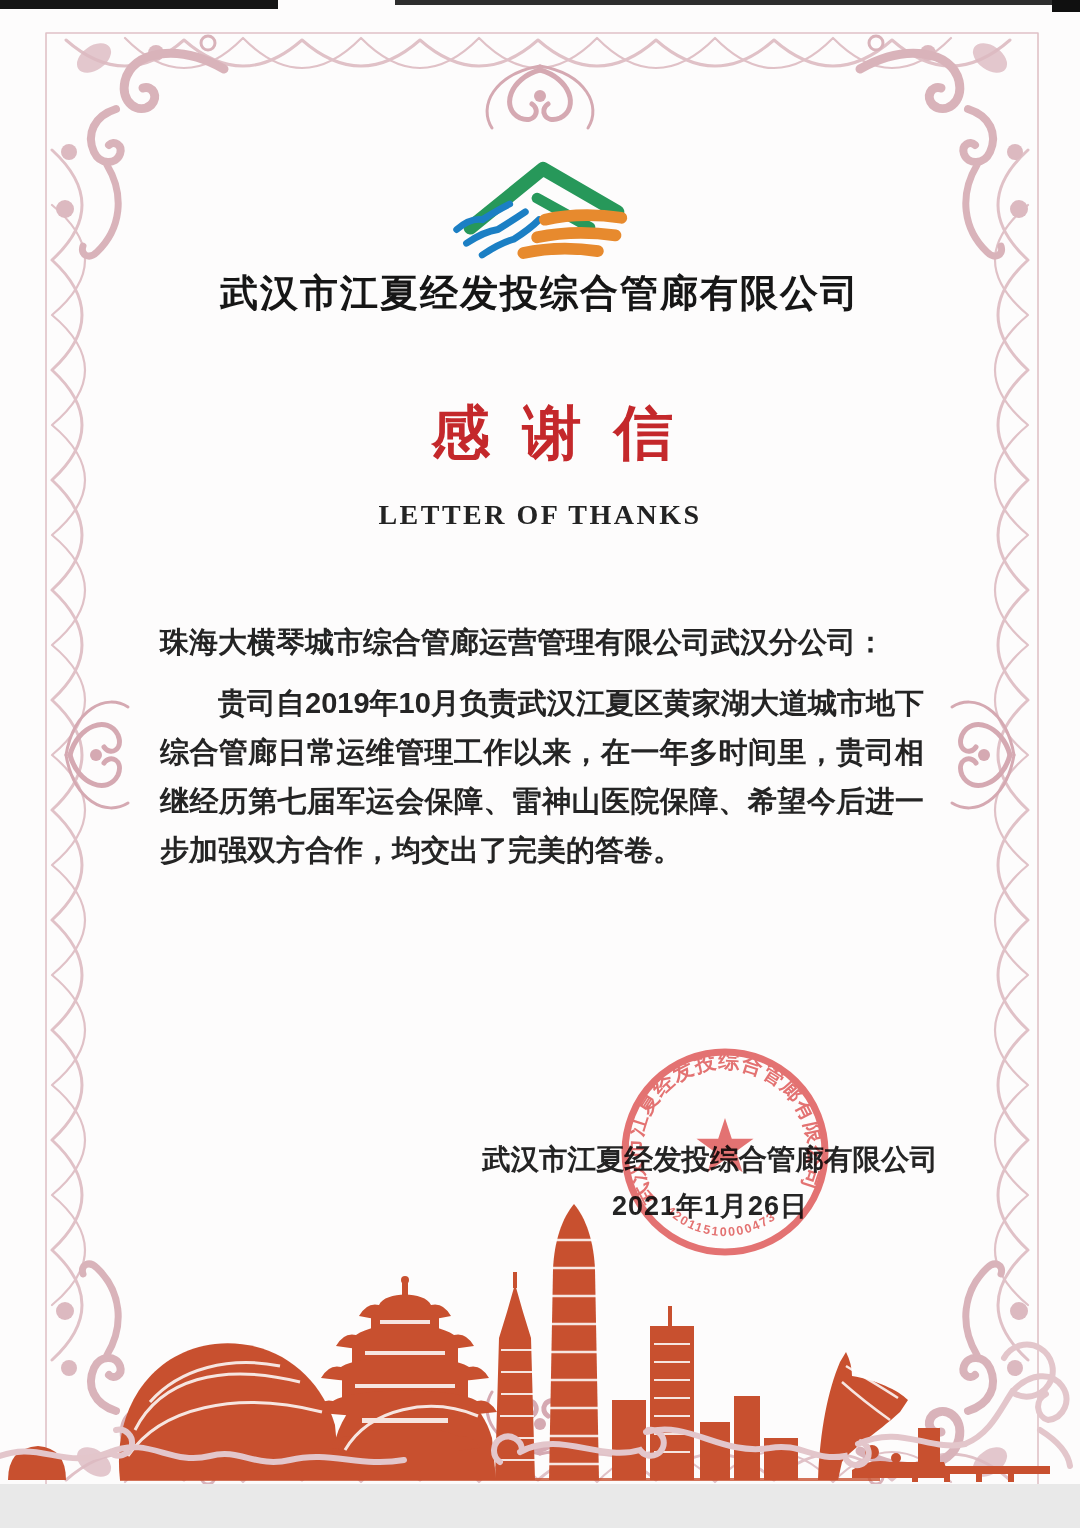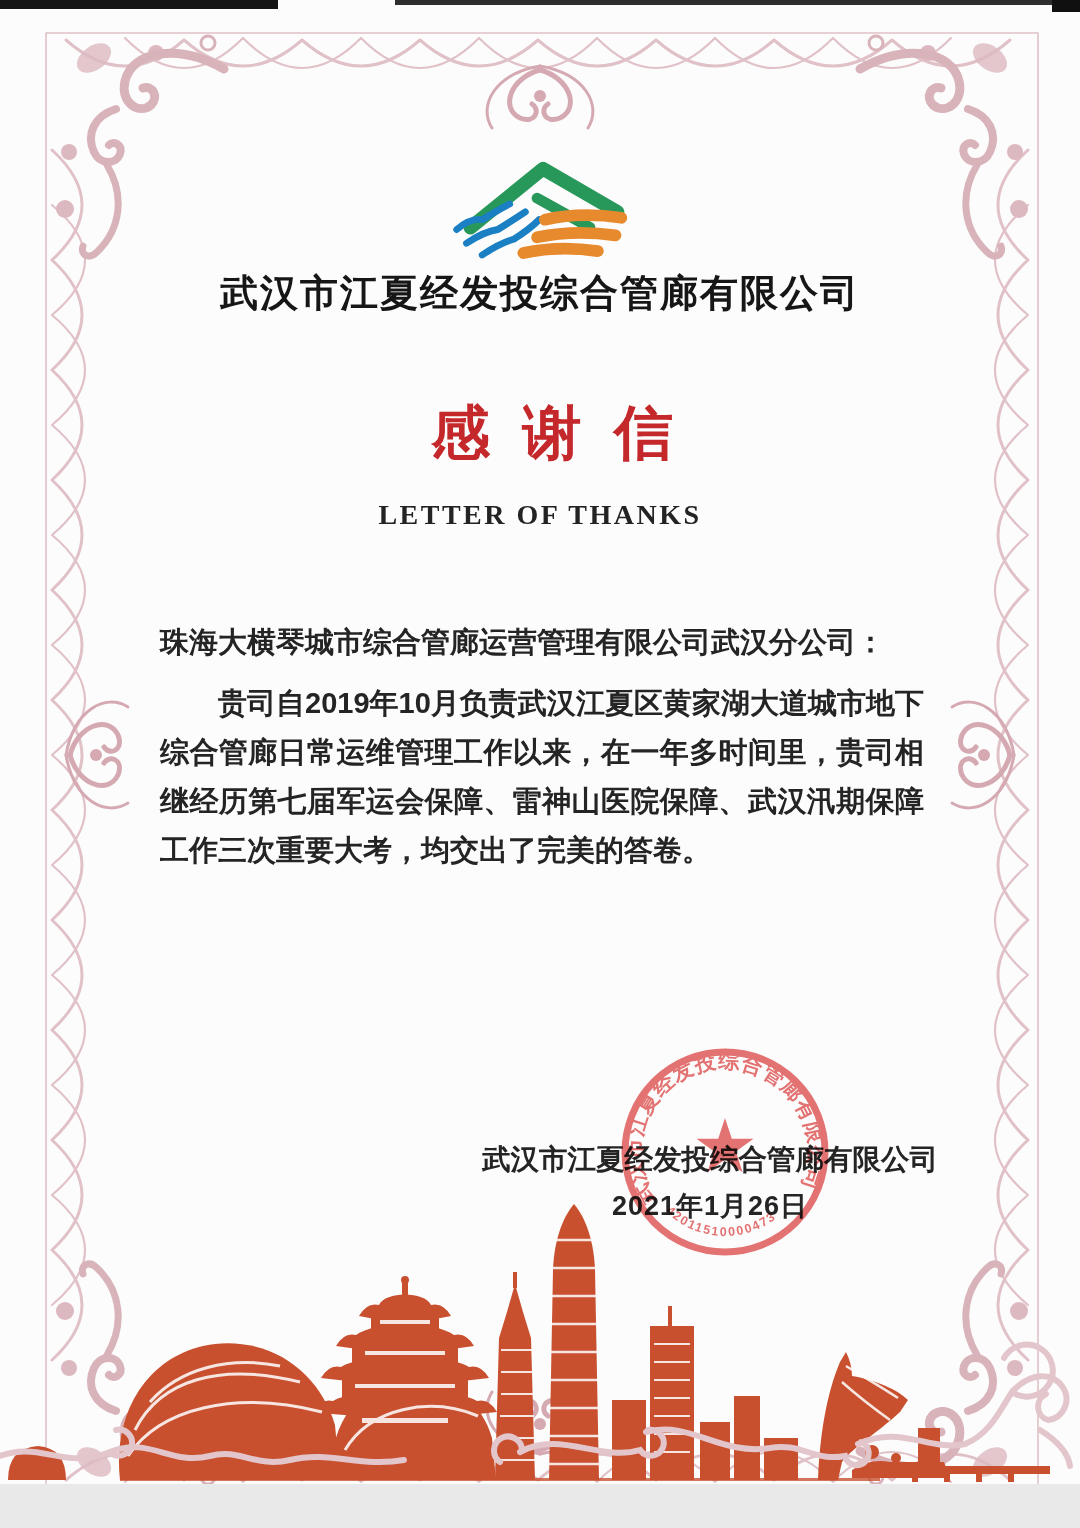--- a/index.html
+++ b/index.html
@@ -198,21 +198,21 @@
       </g>
     </g>
   </svg>
 
   <div class="company-name content">武汉市江夏经发投综合管廊有限公司</div>
   <h1 class="title-cn content">感谢信</h1>
   <div class="title-en content">LETTER OF THANKS</div>
 
   <main class="letter-body content">
     <p class="salutation">珠海大横琴城市综合管廊运营管理有限公司武汉分公司：</p>
-    <p class="para">贵司自2019年10月负责武汉江夏区黄家湖大道城市地下综合管廊日常运维管理工作以来，在一年多时间里，贵司相继经历第七届军运会保障、雷神山医院保障、武汉汛期保障工作三次重要大考，均交出了完美的答卷。</p>
+    <p class="para">贵司自2019年10月负责武汉江夏区黄家湖大道城市地下综合管廊日常运维管理工作以来，在一年多时间里，贵司相继经历第七届军运会保障、雷神山医院保障、希望今后进一步加强双方合作，均交出了完美的答卷。</p>
   </main>
 
   <div class="sign-block content">
     <div class="sign-company">武汉市江夏经发投综合管廊有限公司</div>
     <div class="sign-date">2021年1月26日</div>
   </div>
 
   <svg class="layer stamp-layer" viewBox="0 0 1080 1528">
     <defs>
       <path id="sealArcTop" d="M656.2,1200.2 A84,84 0 1 1 793.8,1200.2"></path>

